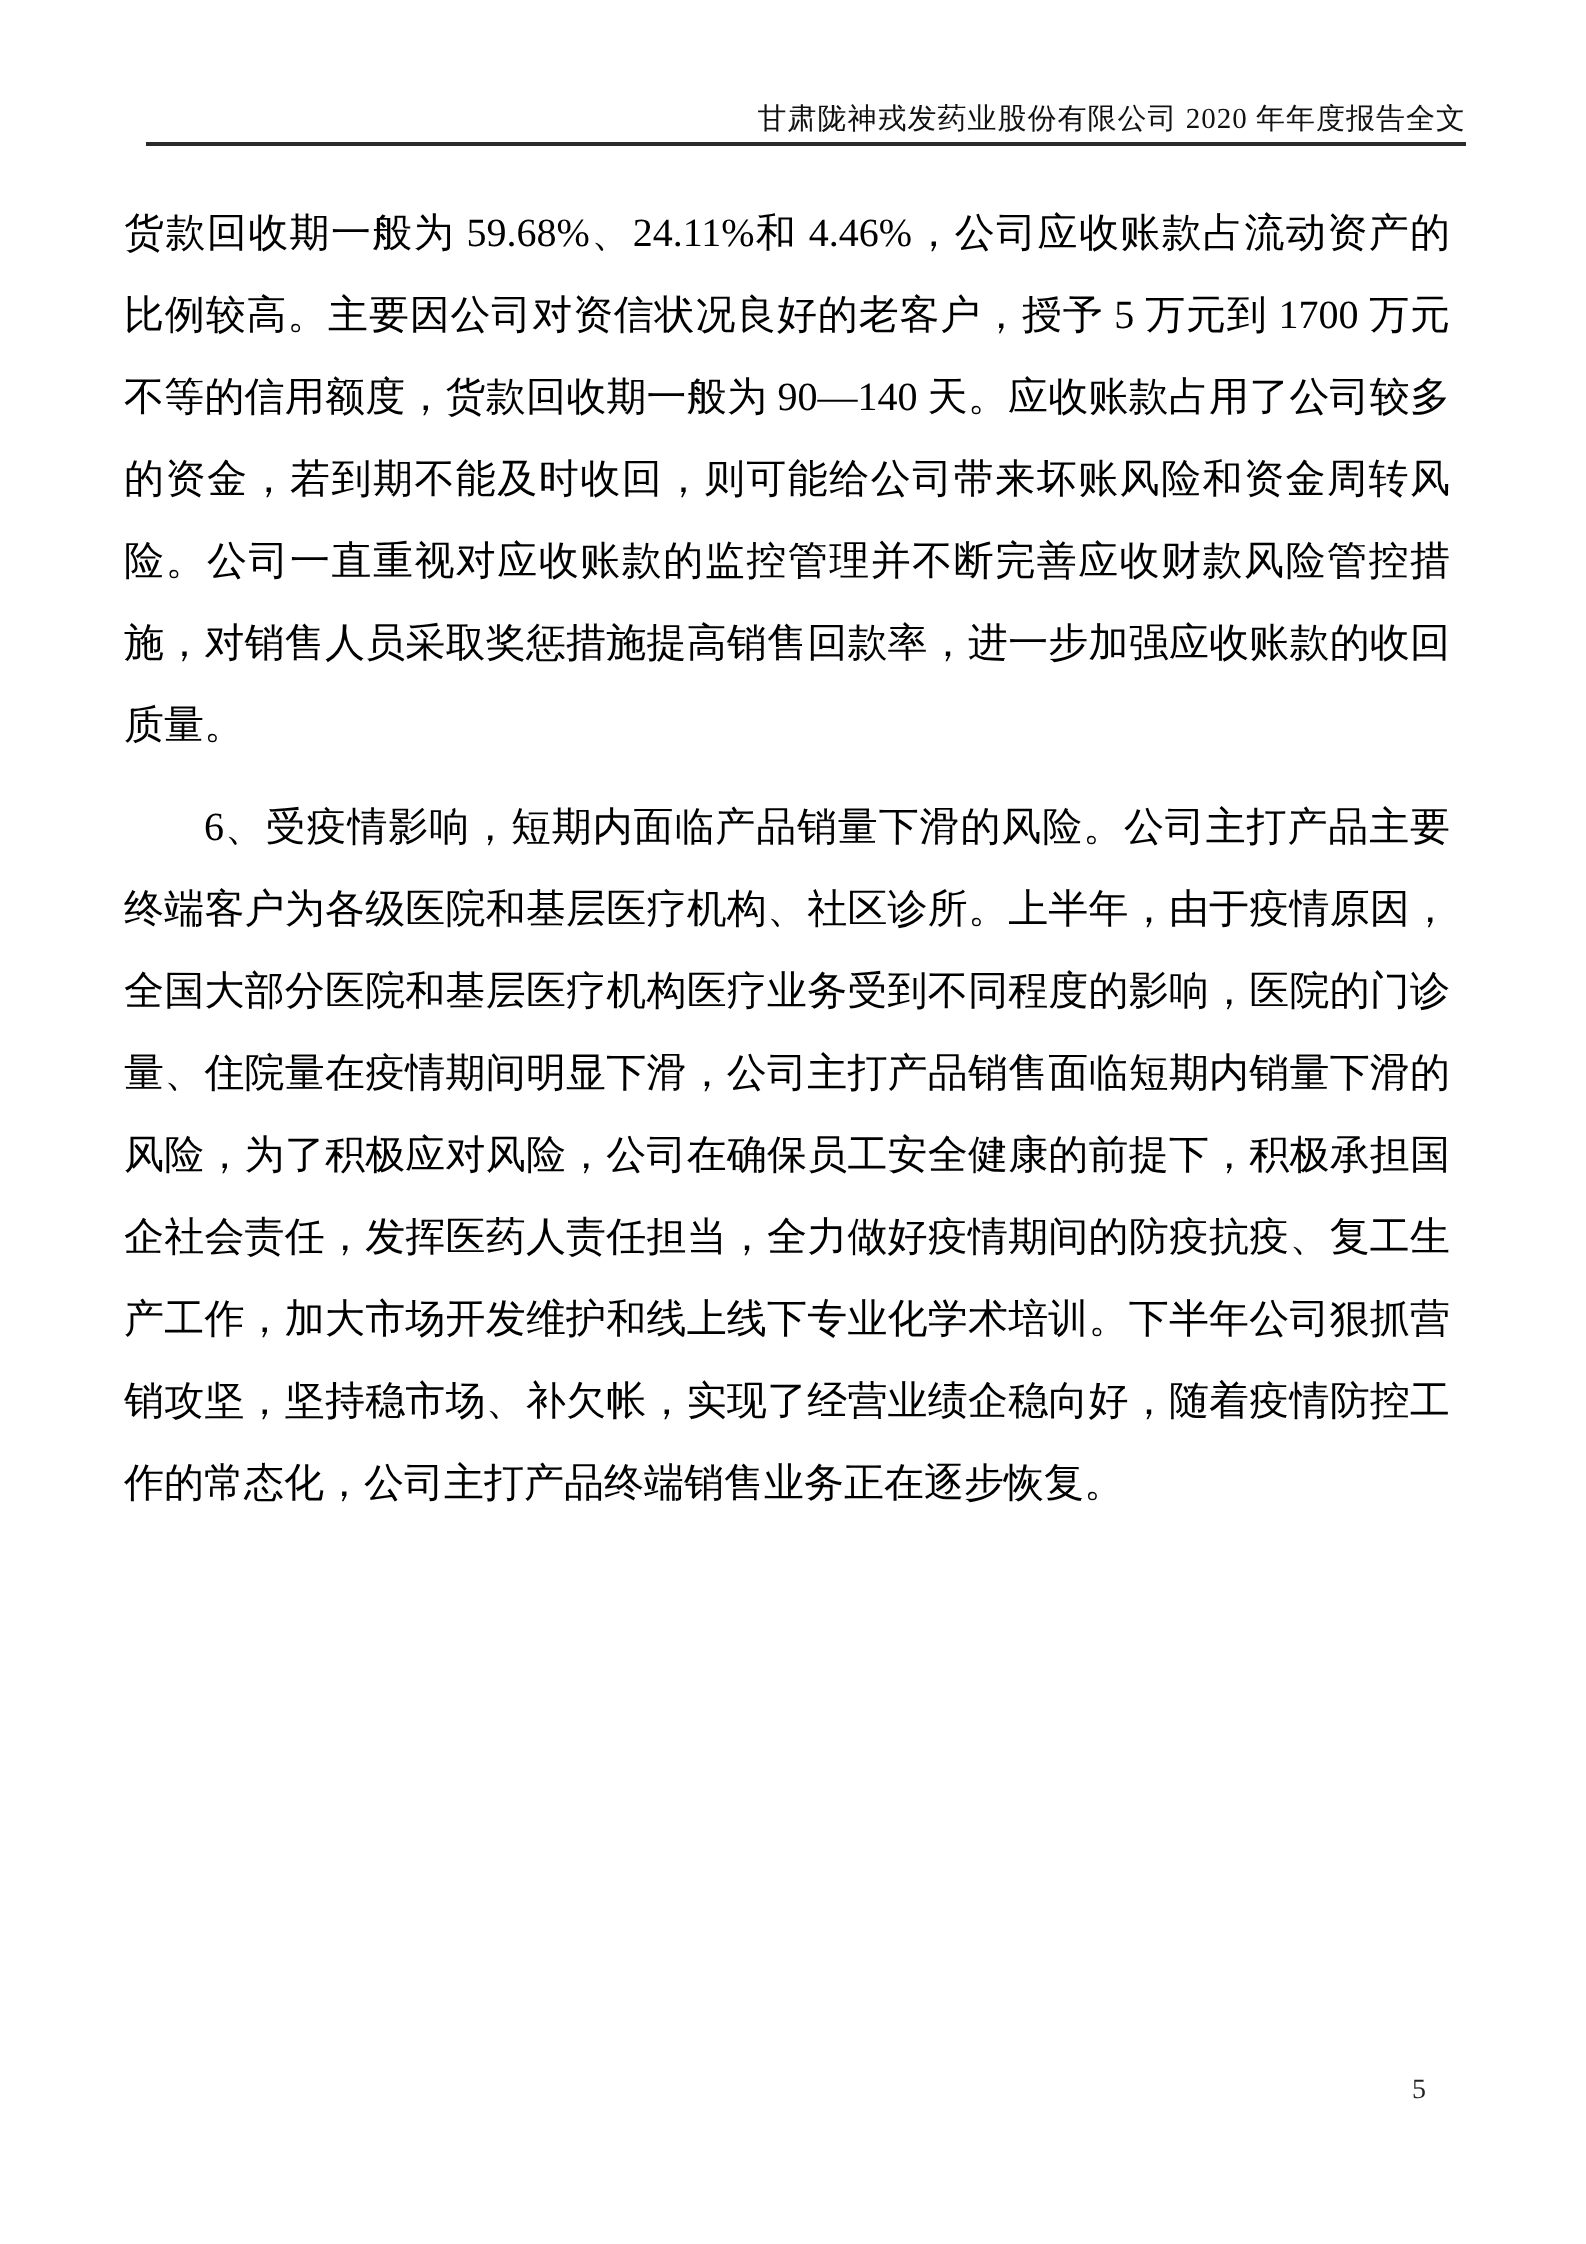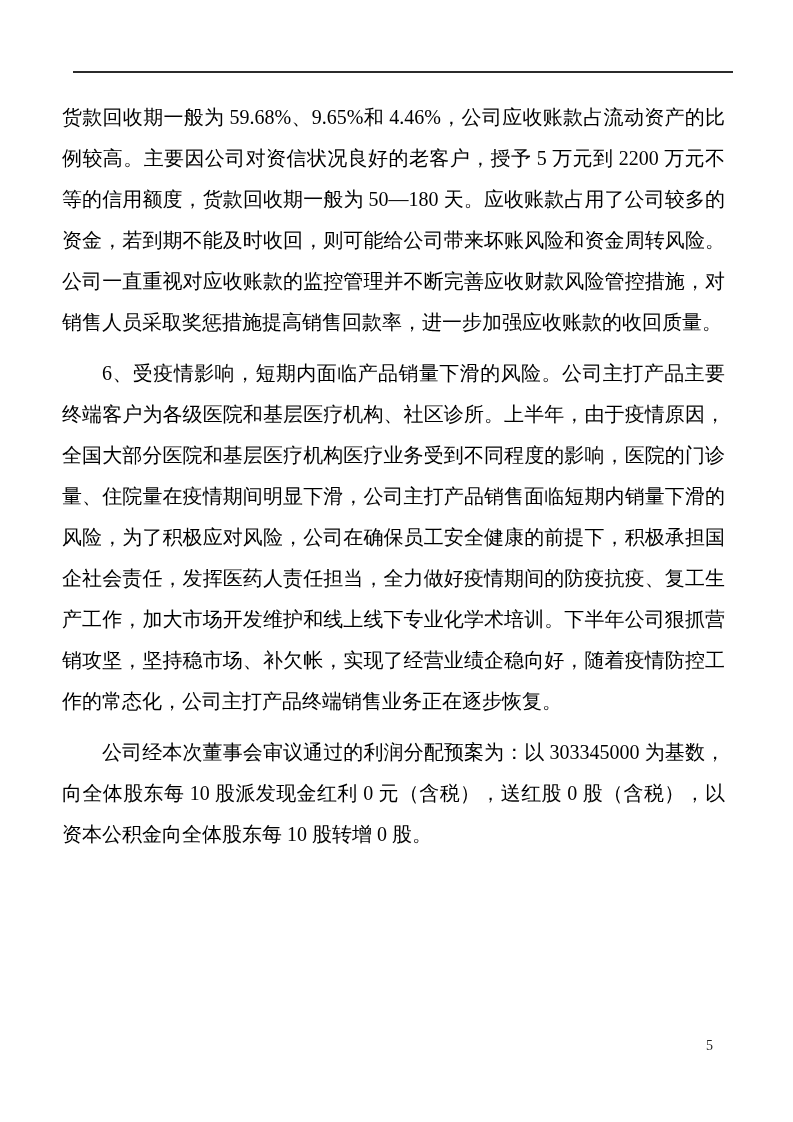--- a/index.html
+++ b/index.html
@@ -63,24 +63,26 @@
     left: 706px;
     font-size: 14px;
     color: #222222;
   }
 </style>
 </head>
 <body>
 
 <div class="page">
 
+  <div class="doc-header">
+    <span>甘肃陇神戎发药业股份有限公司 2020 年年度报告全文</span>
+  </div>
 
   <div class="header-rule"></div>
 
   <div class="content">
-      <p class="no-indent"><span>货款回收期一般为 </span><b>59.68%</b><span>、</span><b>9.65%</b><span>和 </span><b>4.46%</b><span>，公司应收账款占流动资产的比例较高。主要因公司对资信状况良好的老客户，授予 </span><b>5</b><span> 万元到 </span><b>2200</b><span> 万元不等的信用额度，货款回收期一般为 </span><b>50—180</b><span> 天。应收账款占用了公司较多的资金，若到期不能及时收回，则可能给公司带来坏账风险和资金周转风险。公司一直重视对应收账款的监控管理并不断完善应收财款风险管控措施，对销售人员采取奖惩措施提高销售回款率，进一步加强应收账款的收回质量。</span></p>
+      <p class="no-indent"><span>货款回收期一般为 </span><b>59.68%</b><span>、</span><b>24.11%</b><span>和 </span><b>4.46%</b><span>，公司应收账款占流动资产的比例较高。主要因公司对资信状况良好的老客户，授予 </span><b>5</b><span> 万元到 </span><b>1700</b><span> 万元不等的信用额度，货款回收期一般为 </span><b>90—140</b><span> 天。应收账款占用了公司较多的资金，若到期不能及时收回，则可能给公司带来坏账风险和资金周转风险。公司一直重视对应收账款的监控管理并不断完善应收财款风险管控措施，对销售人员采取奖惩措施提高销售回款率，进一步加强应收账款的收回质量。</span></p>
       <p><b>6</b><span>、受疫情影响，短期内面临产品销量下滑的风险。公司主打产品主要终端客户为各级医院和基层医疗机构、社区诊所。上半年，由于疫情原因，全国大部分医院和基层医疗机构医疗业务受到不同程度的影响，医院的门诊量、住院量在疫情期间明显下滑，公司主打产品销售面临短期内销量下滑的风险，为了积极应对风险，公司在确保员工安全健康的前提下，积极承担国企社会责任，发挥医药人责任担当，全力做好疫情期间的防疫抗疫、复工生产工作，加大市场开发维护和线上线下专业化学术培训。下半年公司狠抓营销攻坚，坚持稳市场、补欠帐，实现了经营业绩企稳向好，随着疫情防控工作的常态化，公司主打产品终端销售业务正在逐步恢复。</span></p>
-      <p><span>公司经本次董事会审议通过的利润分配预案为：以 </span><b>303345000</b><span> 为基数，向全体股东每 </span><b>10</b><span> 股派发现金红利 </span><b>0</b><span> 元（含税），送红股 </span><b>0</b><span> 股（含税），以资本公积金向全体股东每 </span><b>10</b><span> 股转增 </span><b>0</b><span> 股。</span></p>
     </div>
 
   <div class="page-number">5</div>
 
 </div>
 
 </body></html>

